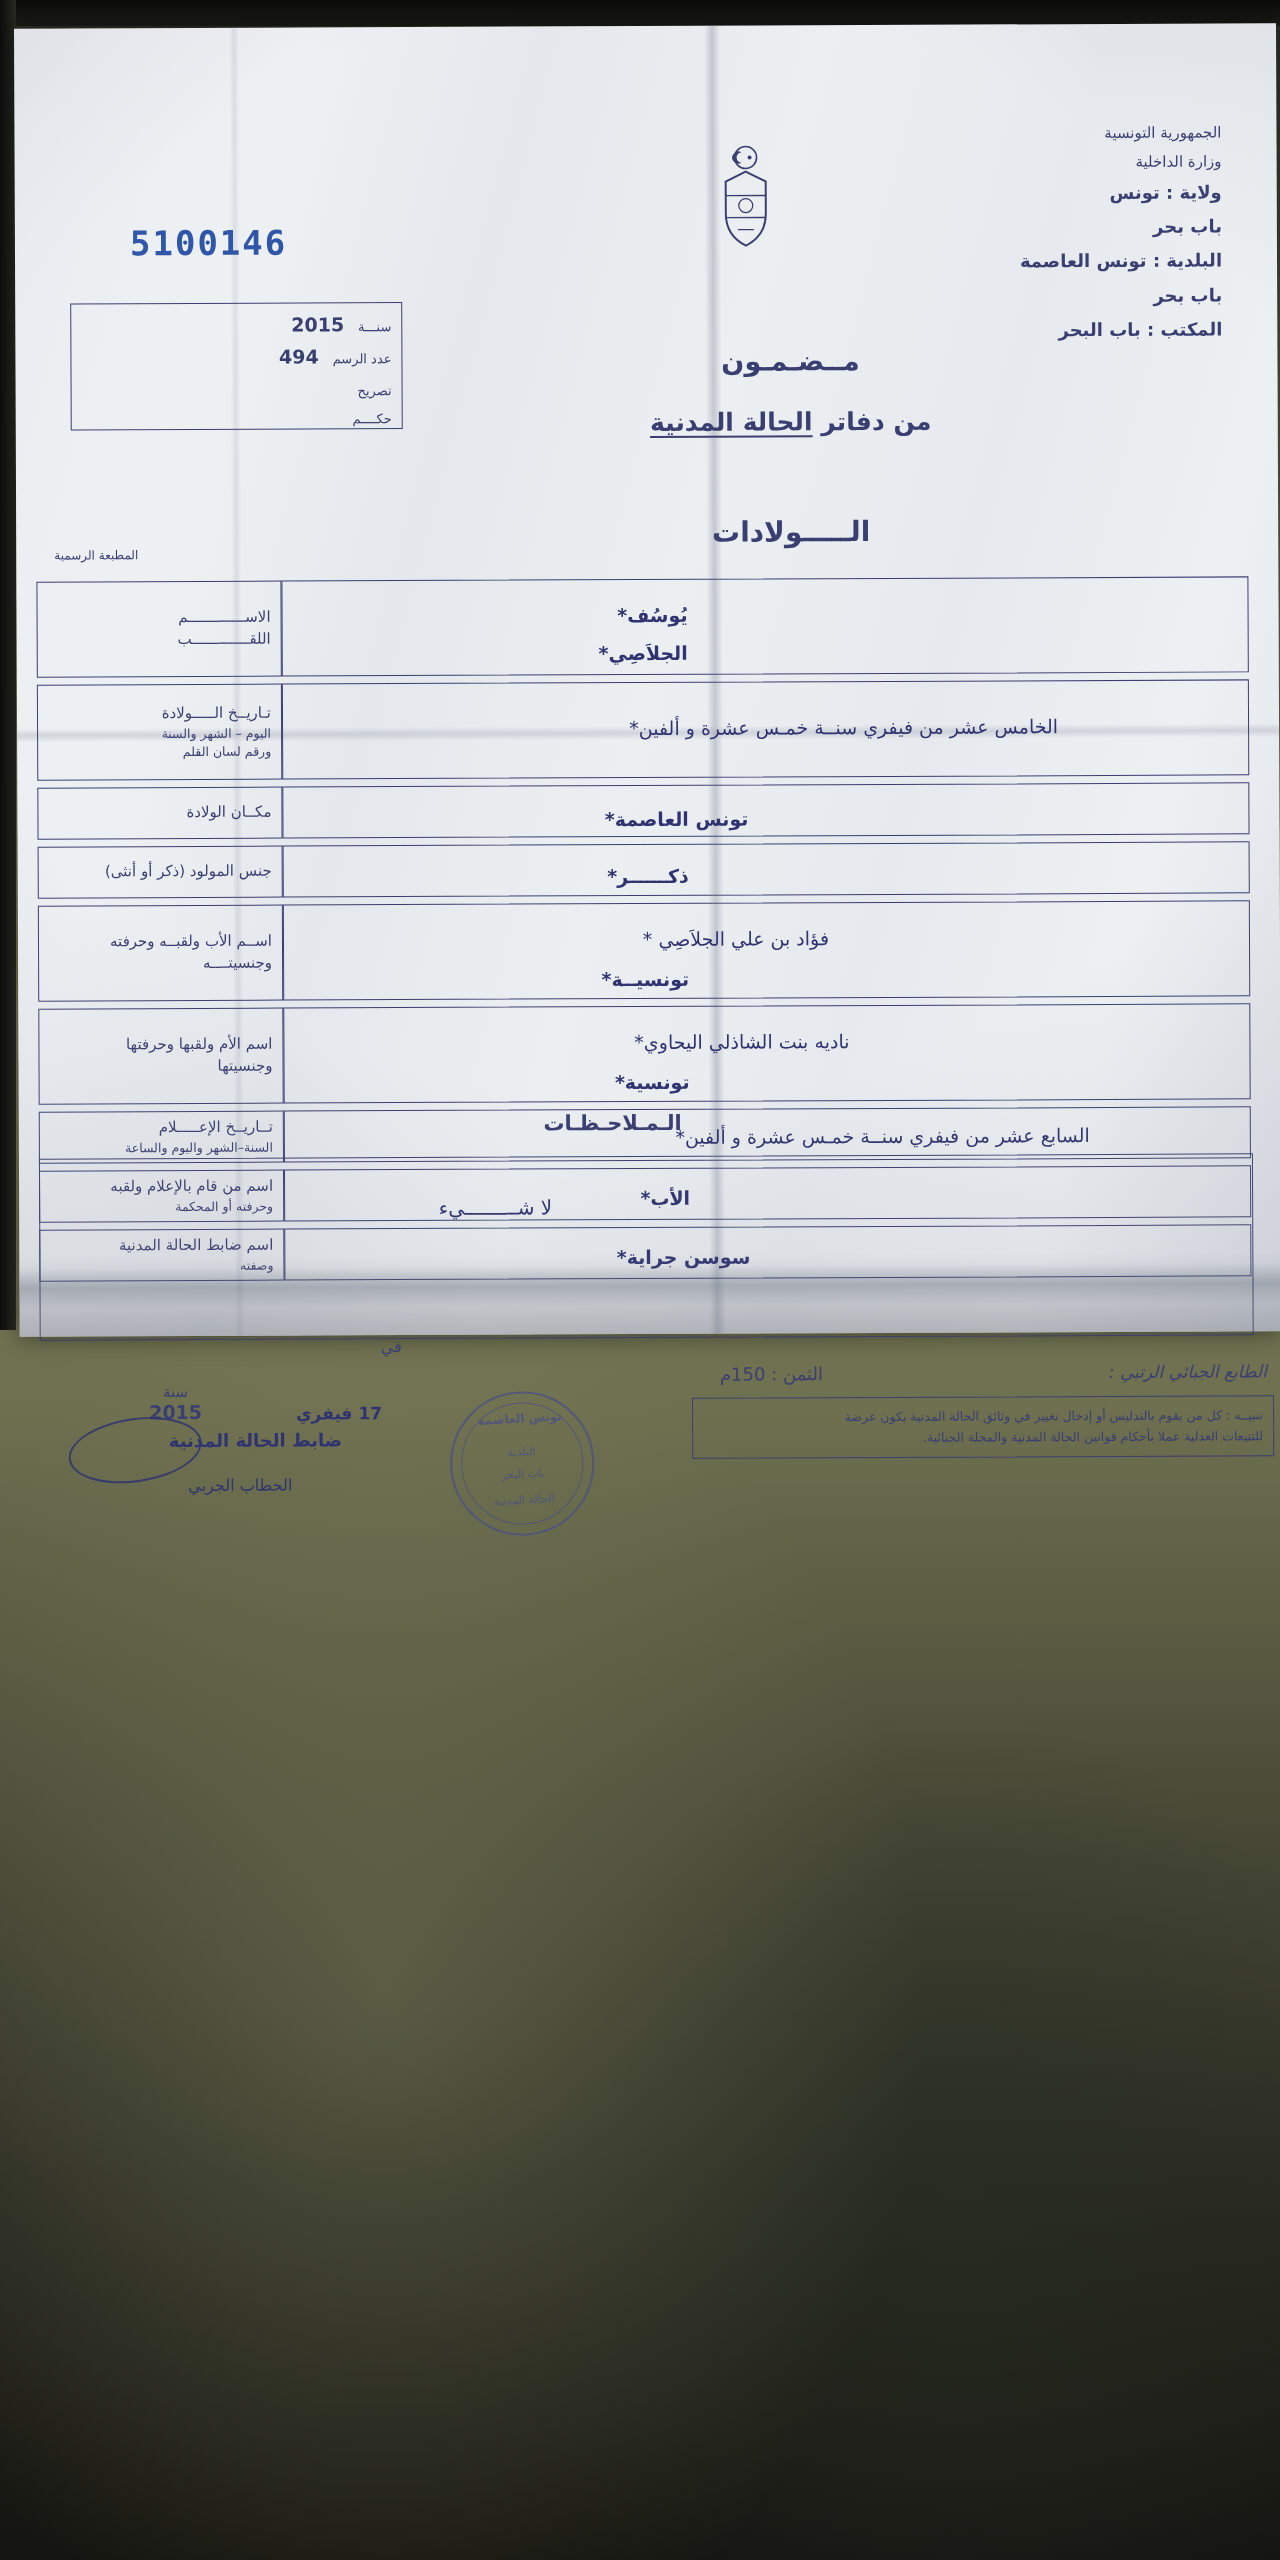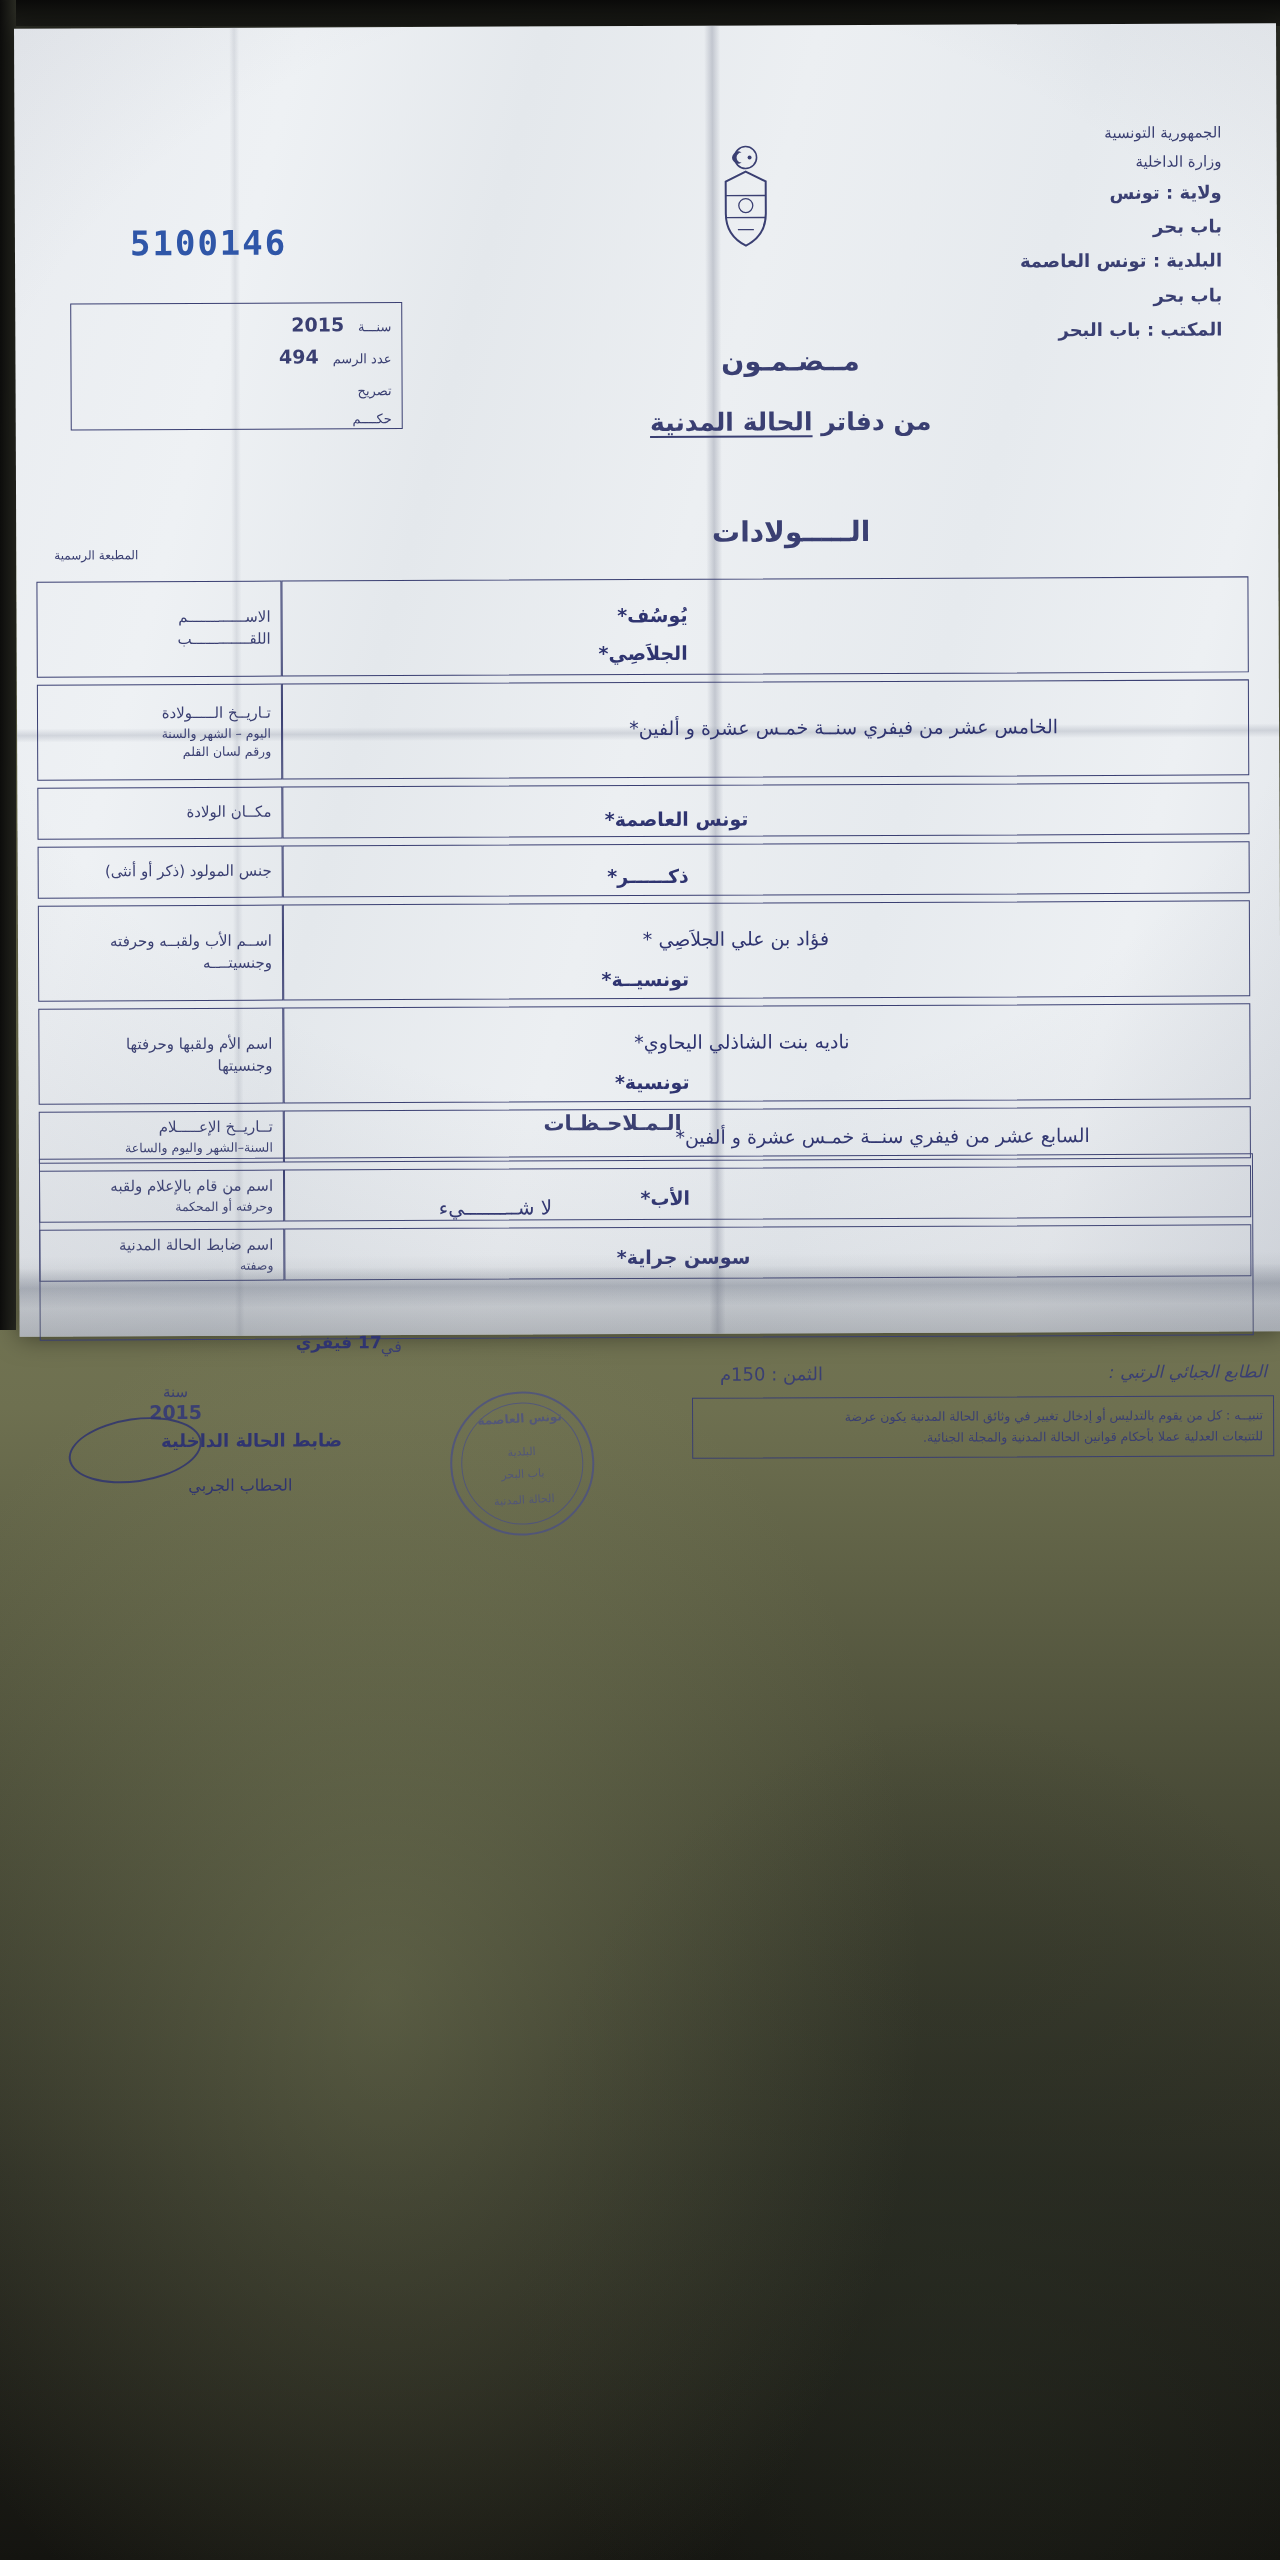--- a/index.html
+++ b/index.html
@@ -278,21 +278,21 @@
   }
   .sig-year .y { font-weight: bold; font-size: 19px; display: block; }
   .sig-in {
     position: absolute;
     right: 880px; top: 1310px;
     font-size: 16px;
     color: #3a3f72;
   }
   .sig-date {
     position: absolute;
-    right: 900px; top: 1305px;
+    right: 900px; top: 1376px;
     font-size: 17px;
     color: #2f3470;
     font-weight: bold;
   }
   .sig-officer {
     position: absolute;
     right: 940px; top: 1402px;
     font-size: 18px;
     color: #2f3470;
     font-weight: bold;
@@ -514,21 +514,21 @@
     <div>تنبيــه : كل من يقوم بالتدليس أو إدخال تغيير في وثائق الحالة المدنية يكون عرضة</div>
     <div>للتتبعات العدلية عملا بأحكام قوانين الحالة المدنية والمجلة الجنائية.</div>
   </div>
 
   <div class="sig-year">
     <span>سنة</span>
     <span class="y">2015</span>
   </div>
   <div class="sig-in">في</div>
   <div class="sig-date">17 فيفري</div>
-  <div class="sig-officer">ضابط الحالة الداخلية</div>
+  <div class="sig-officer">ضابط الحالة المدنية</div>
   <div class="sig-name">الحطاب الجربي</div>
   <div class="sig-scribble"></div>
 
   <div class="stamp">
     <div class="ring"></div>
     <div class="s1">تونس العاصمة</div>
     <div class="s2">البلدية</div>
     <div class="s3">باب البحر</div>
     <div class="s4">الحالة المدنية</div>
   </div>

